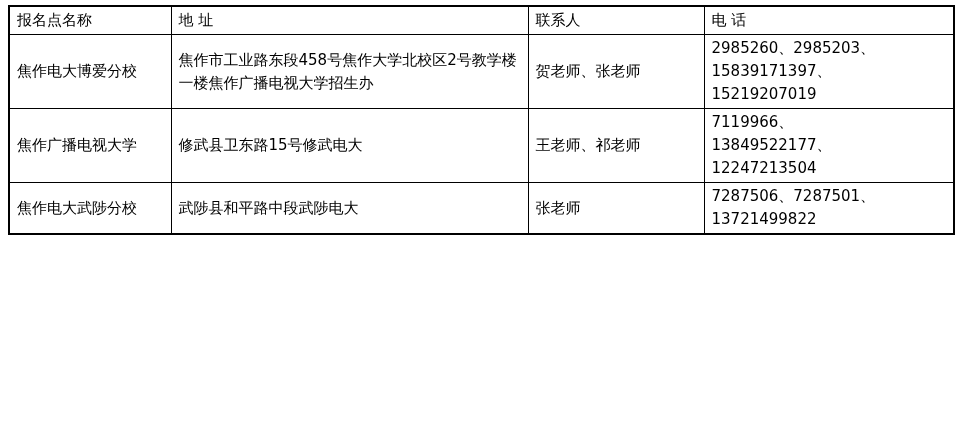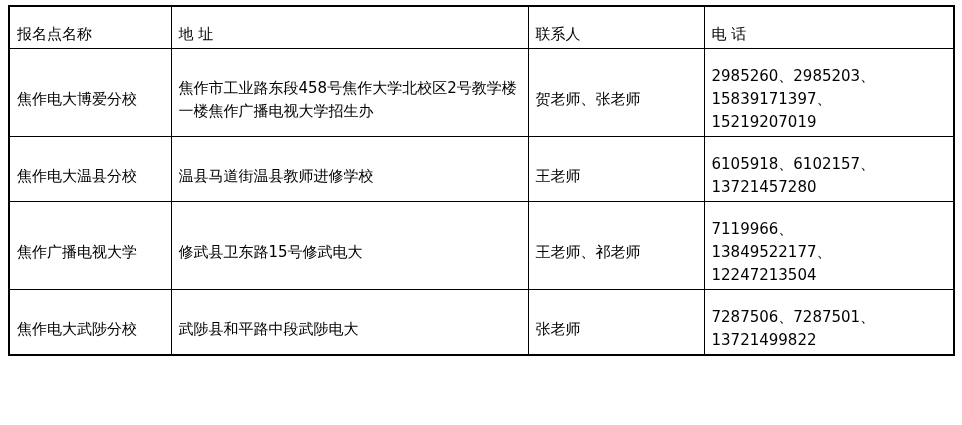--- a/index.html
+++ b/index.html
@@ -33,21 +33,21 @@
   table.contact-table col.c-contact { width: 176px; }
   table.contact-table col.c-phone   { width: 250px; }
   table.contact-table th,
   table.contact-table td {
     border: 1px solid #000000;
     font-size: 15px;
     line-height: 23px;
     font-weight: normal;
     text-align: left;
     vertical-align: middle;
-    padding: 16px 6px 2px 7px;
+    padding: 2px 6px 2px 7px;
     overflow: hidden;
   }
   table.contact-table thead tr { height: 28px; }
   tr.r0 { height: 74px; }
   tr.r1 { height: 52px; }
   tr.r2 { height: 48px; }
   tr.r3 { height: 48px; }
   tr.r4 { height: 48px; }
   tr.r5 { height: 68px; }
   tr.r6 { height: 46px; }
@@ -74,27 +74,20 @@
     </thead>
     <tbody>
       <tr class="r0">
         <td class="cell-name">焦作电大博爱分校</td>
         <td class="cell-address">焦作市工业路东段458号焦作大学北校区2号教学楼一楼焦作广播电视大学招生办</td>
         <td class="cell-contact">贺老师、张老师</td>
         <td class="cell-phone">2985260、2985203、
 15839171397、
 15219207019</td>
       </tr>
-      <tr class="r4">
-        <td class="cell-name">焦作电大温县分校</td>
-        <td class="cell-address">温县马道街温县教师进修学校</td>
-        <td class="cell-contact">王老师</td>
-        <td class="cell-phone">6105918、6102157、
-13721457280</td>
-      </tr>
       <tr class="r5">
         <td class="cell-name">焦作广播电视大学</td>
         <td class="cell-address">修武县卫东路15号修武电大</td>
         <td class="cell-contact">王老师、祁老师</td>
         <td class="cell-phone">7119966、
 13849522177、
 12247213504</td>
       </tr>
       <tr class="r6">
         <td class="cell-name">焦作电大武陟分校</td>

